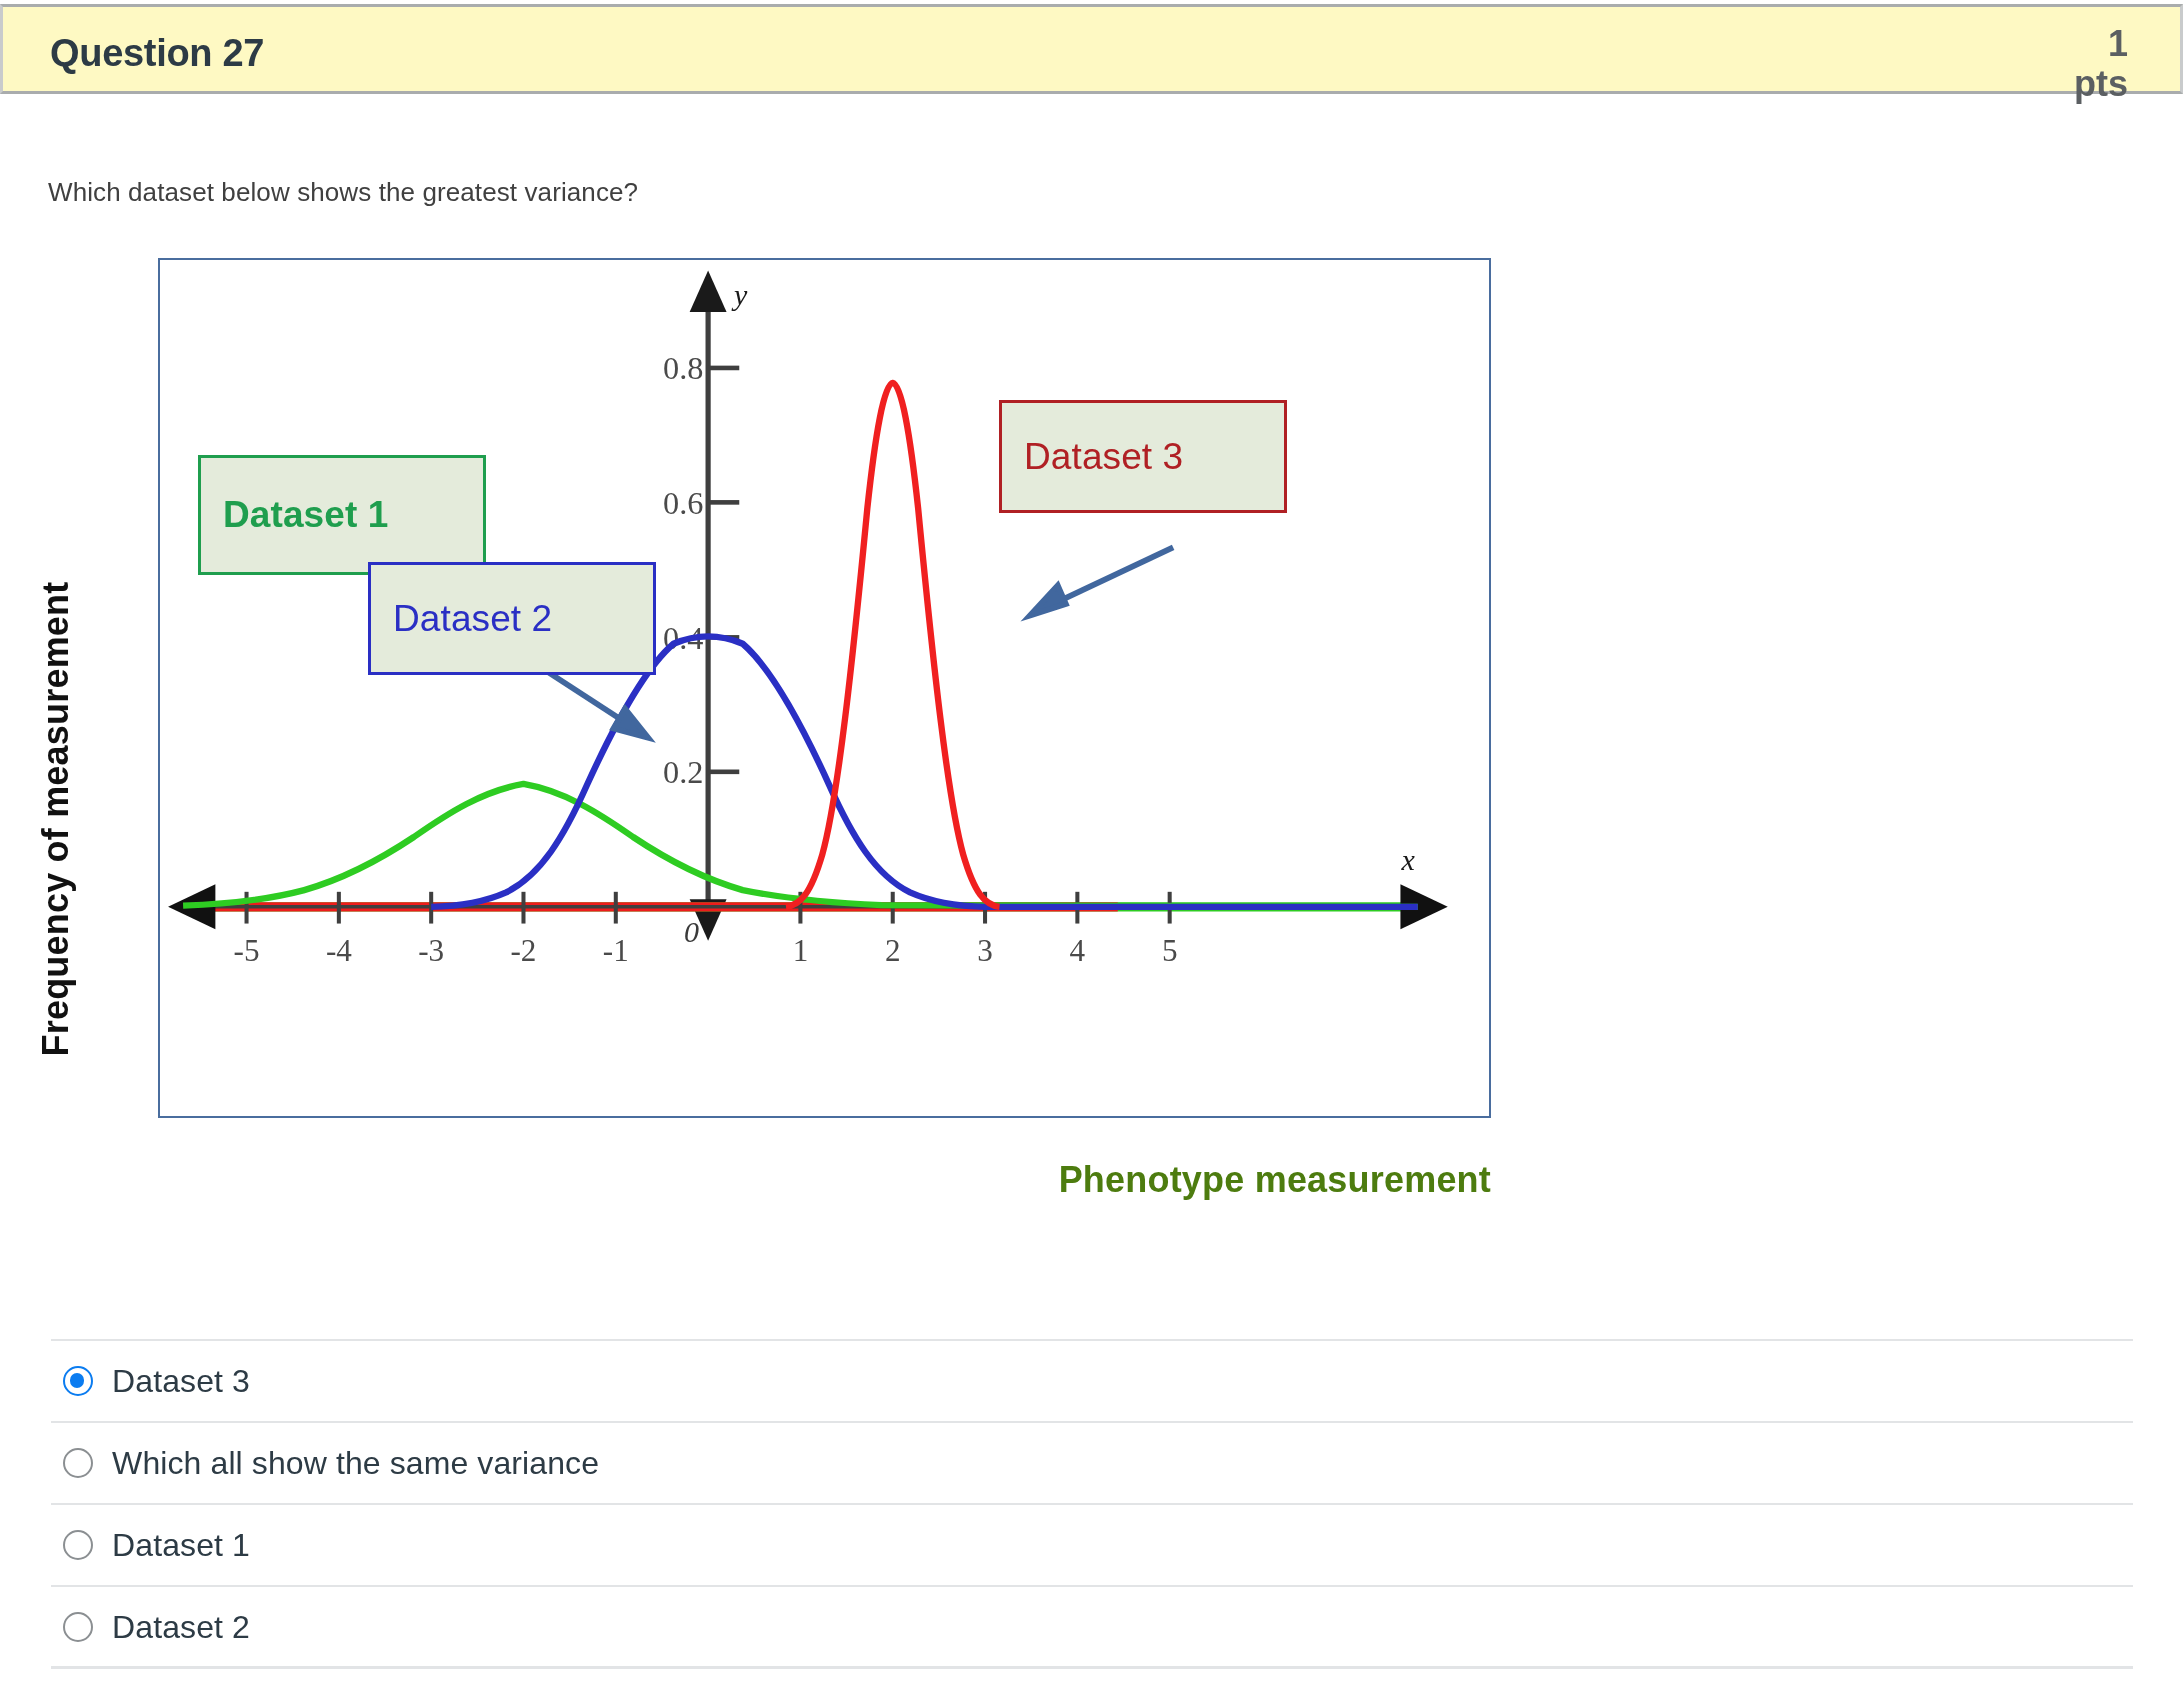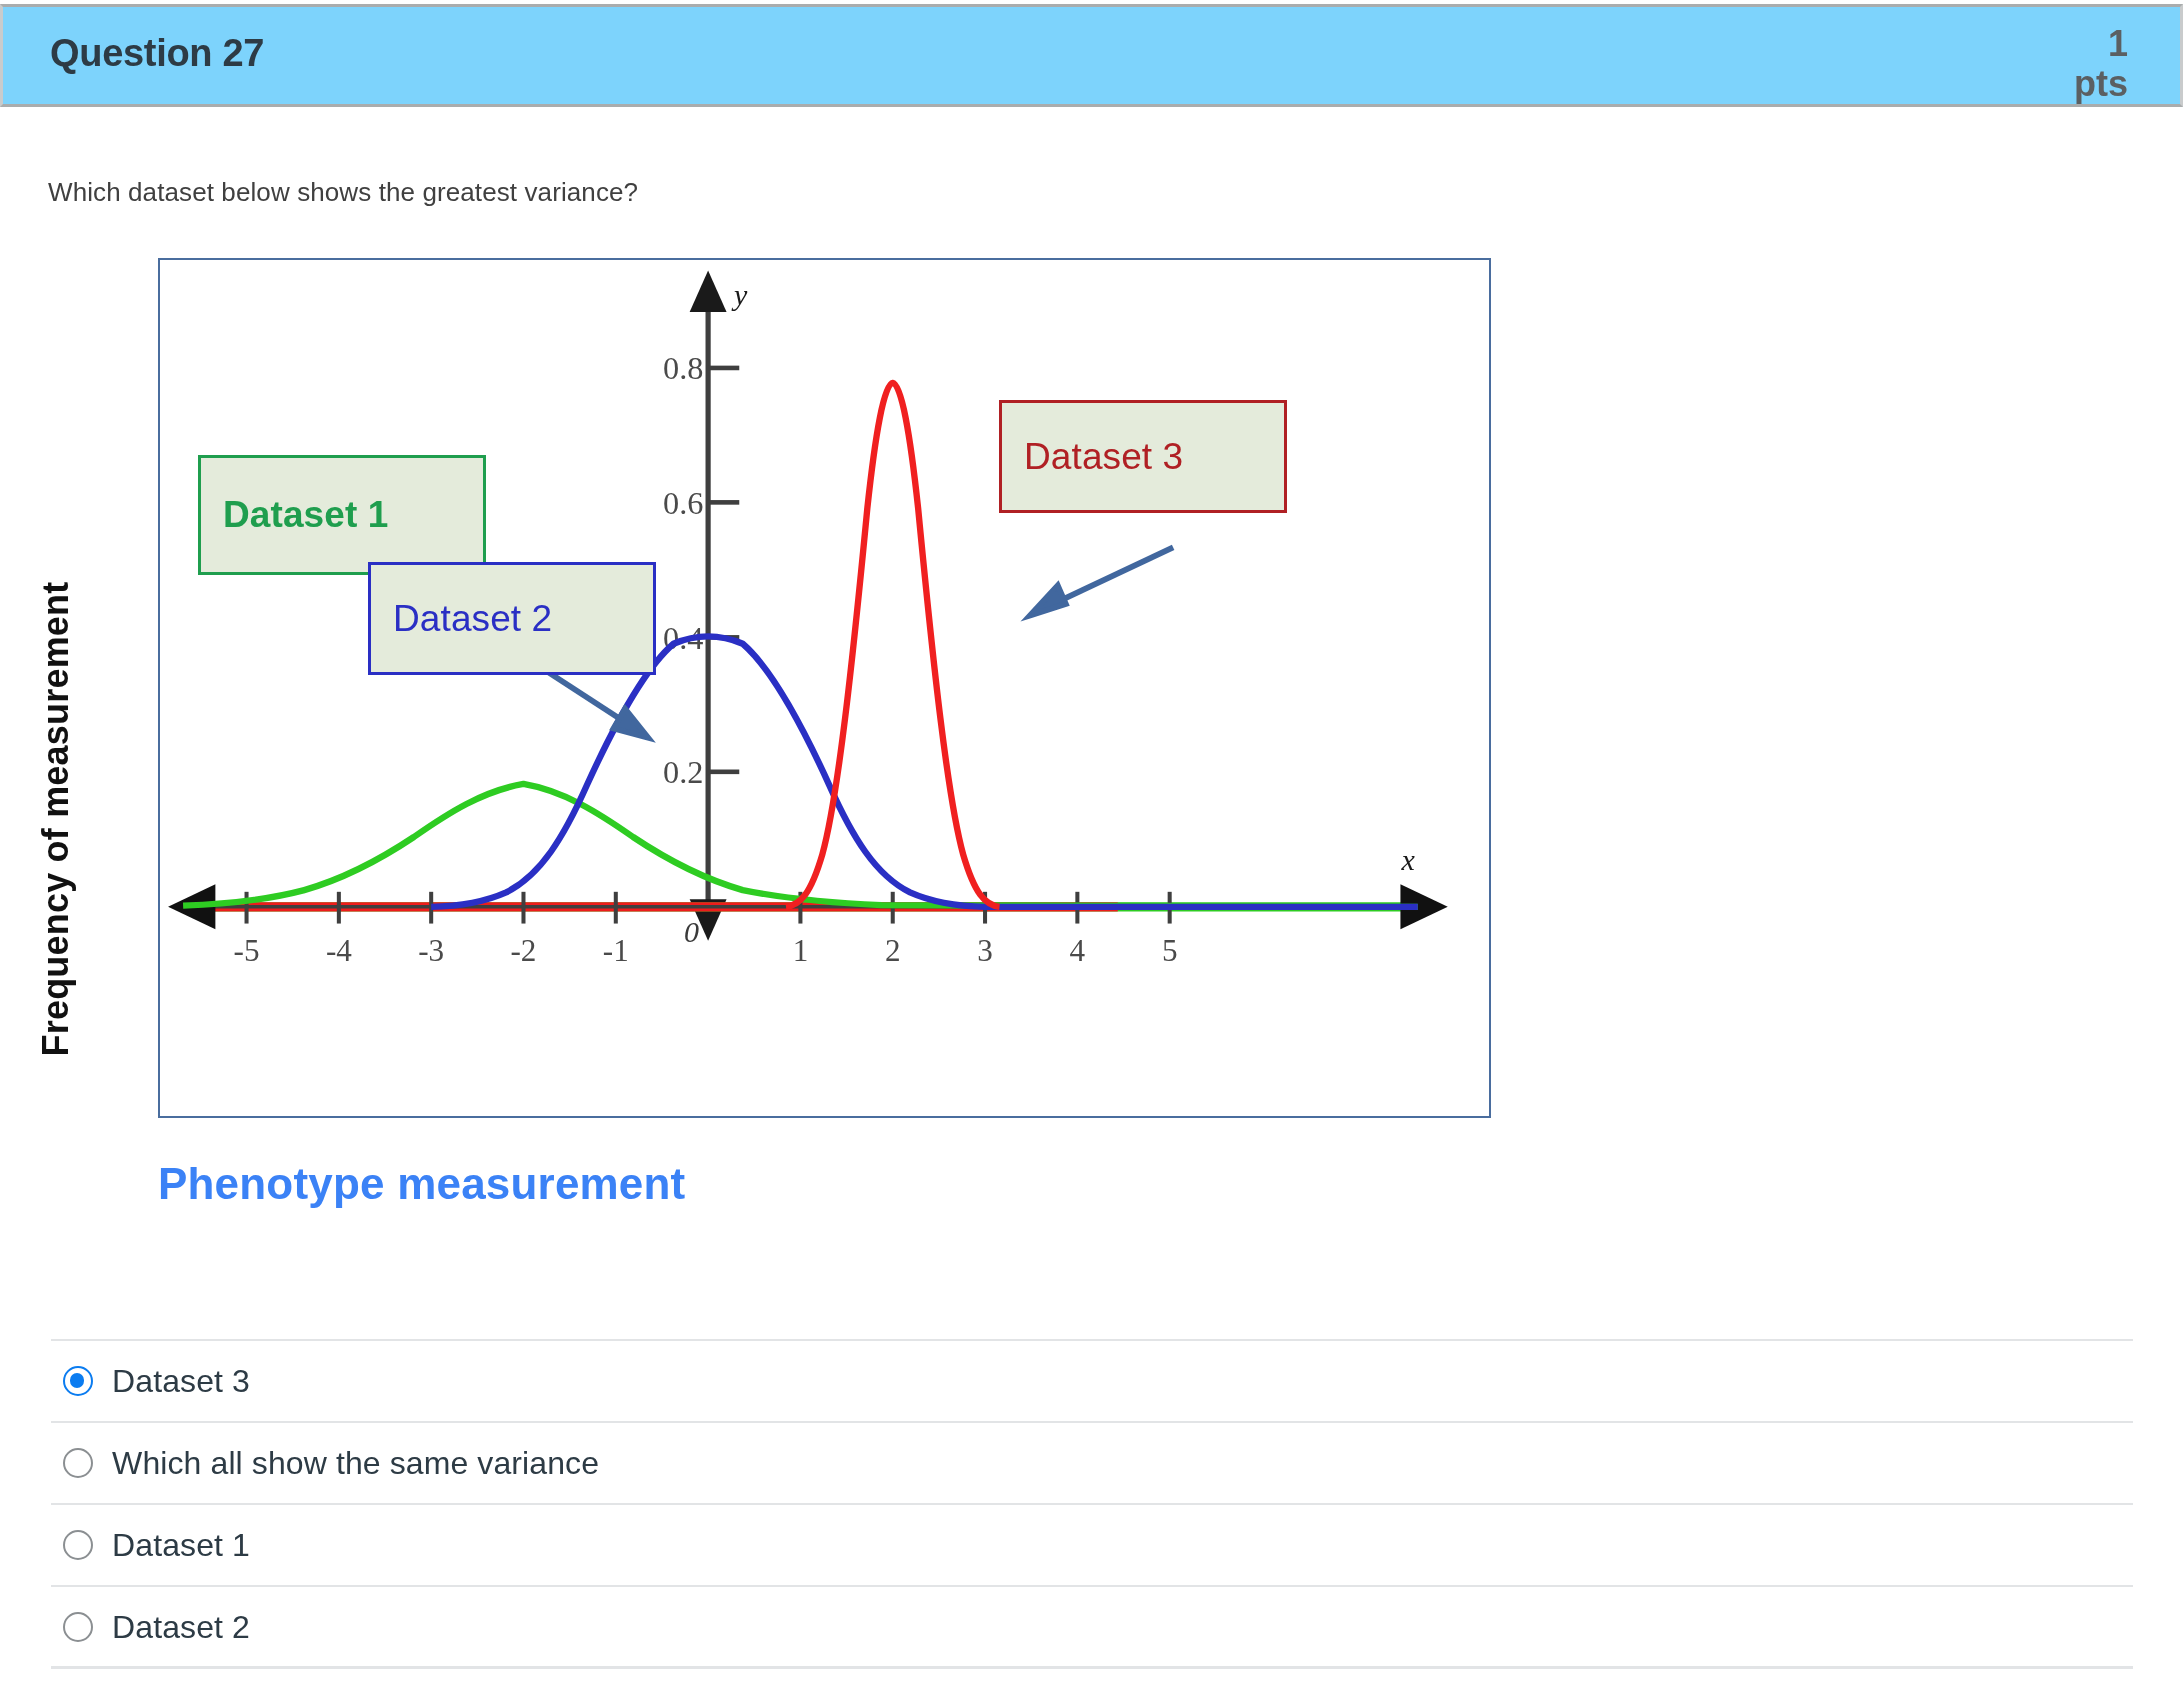--- a/index.html
+++ b/index.html
@@ -14,22 +14,22 @@
     position: relative;
     width: 2183px; height: 1703px;
     overflow: hidden;
     background: #ffffff;
   }
 
   
   .q-header {
     position: absolute;
     left: 0; top: 3.5px;
-    width: 2183px; height: 103px;
-    background: #7dd3fc;
+    width: 2183px; height: 90px;
+    background: #fef9c3;
     border-top: 3.5px solid #a9acad;
     border-bottom: 3.5px solid #a9acad;
     border-left: 3.5px solid #c9cbcc;
     border-right: 3.5px solid #c9cbcc;
   }
   .q-header-title {
     position: absolute;
     left: 47px; top: 25.4px;
     font-size: 38px;
     font-weight: bold;
@@ -81,24 +81,24 @@
     left: 95px; top: 16px;
     width: 1333px; height: 860px;
     border: 2.9px solid #4a6d9e;
     background: #ffffff;
   }
   .chart-frame svg { display: block; }
   .xlabel {
     position: absolute;
     left: 95px; top: 917px;
     width: 1333px;
-    text-align: left;
-    font-size: 44px;
+    text-align: right;
+    font-size: 36px;
     font-weight: bold;
-    color: #3b82f6;
+    color: #4d7c0f;
     letter-spacing: 0.2px;
   }
 
   
   .callout {
     position: absolute;
     background: #e4ebdb;
     display: flex;
     align-items: center;
     padding-left: 22px;

